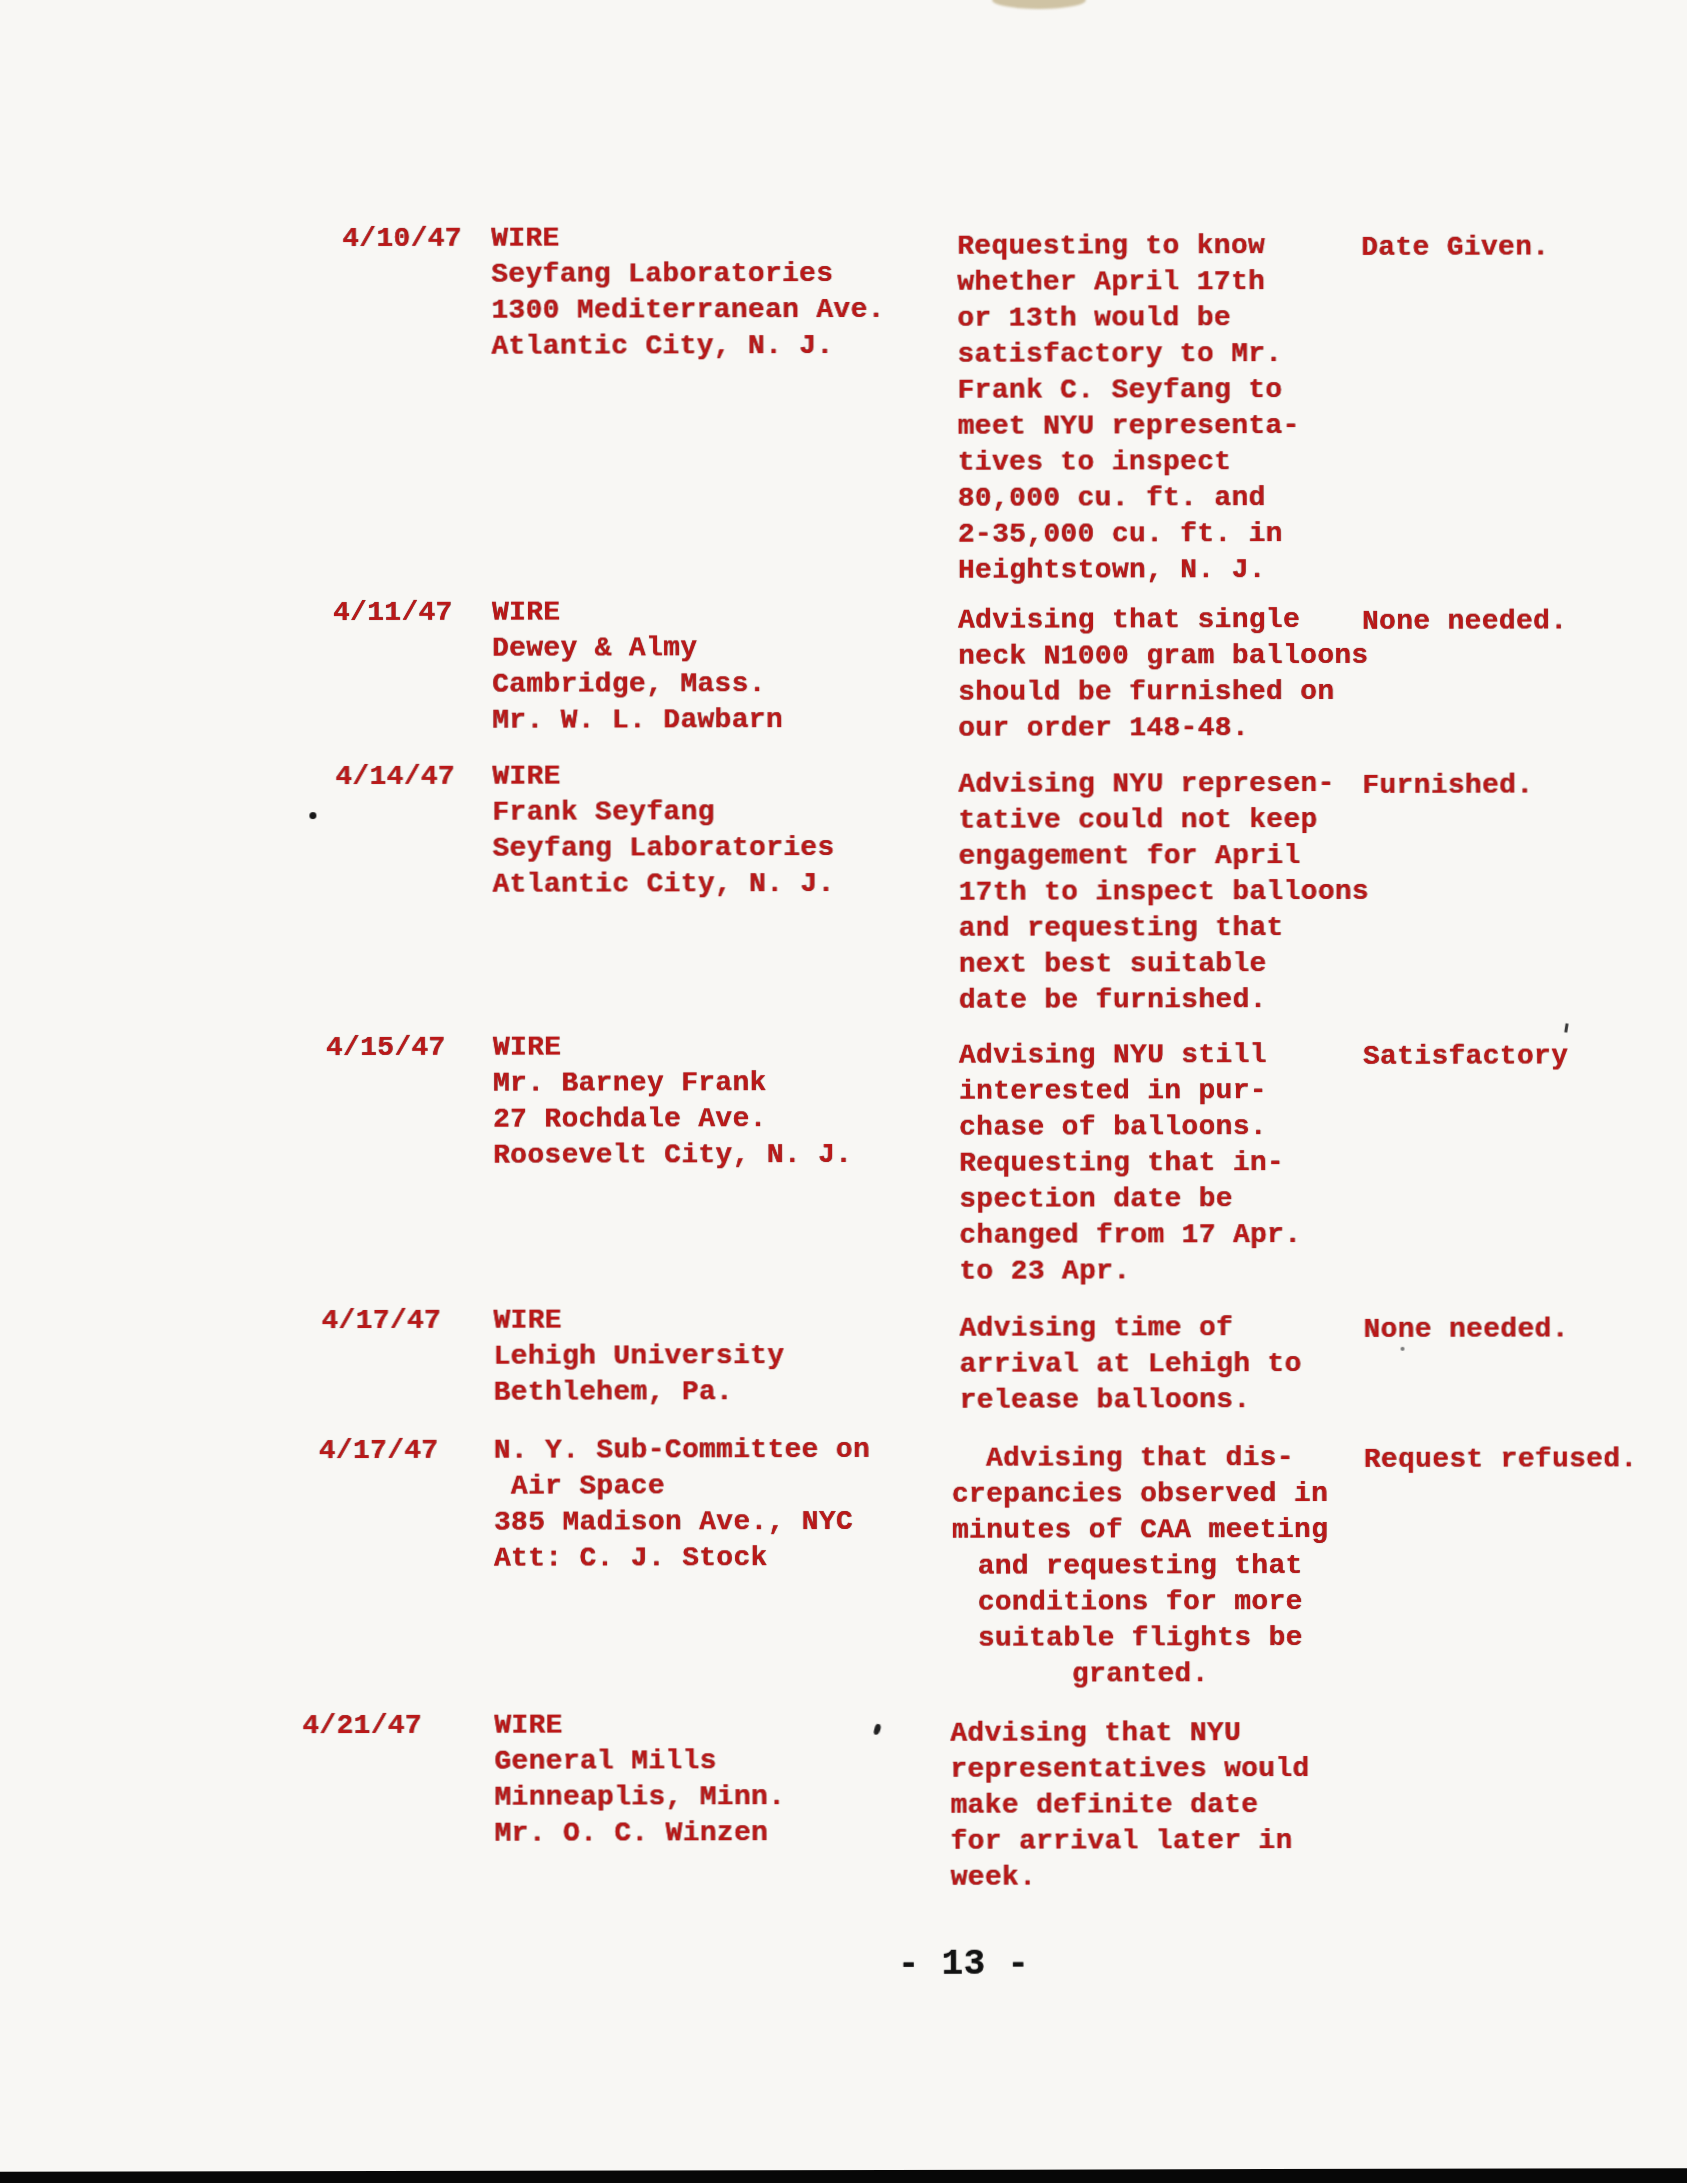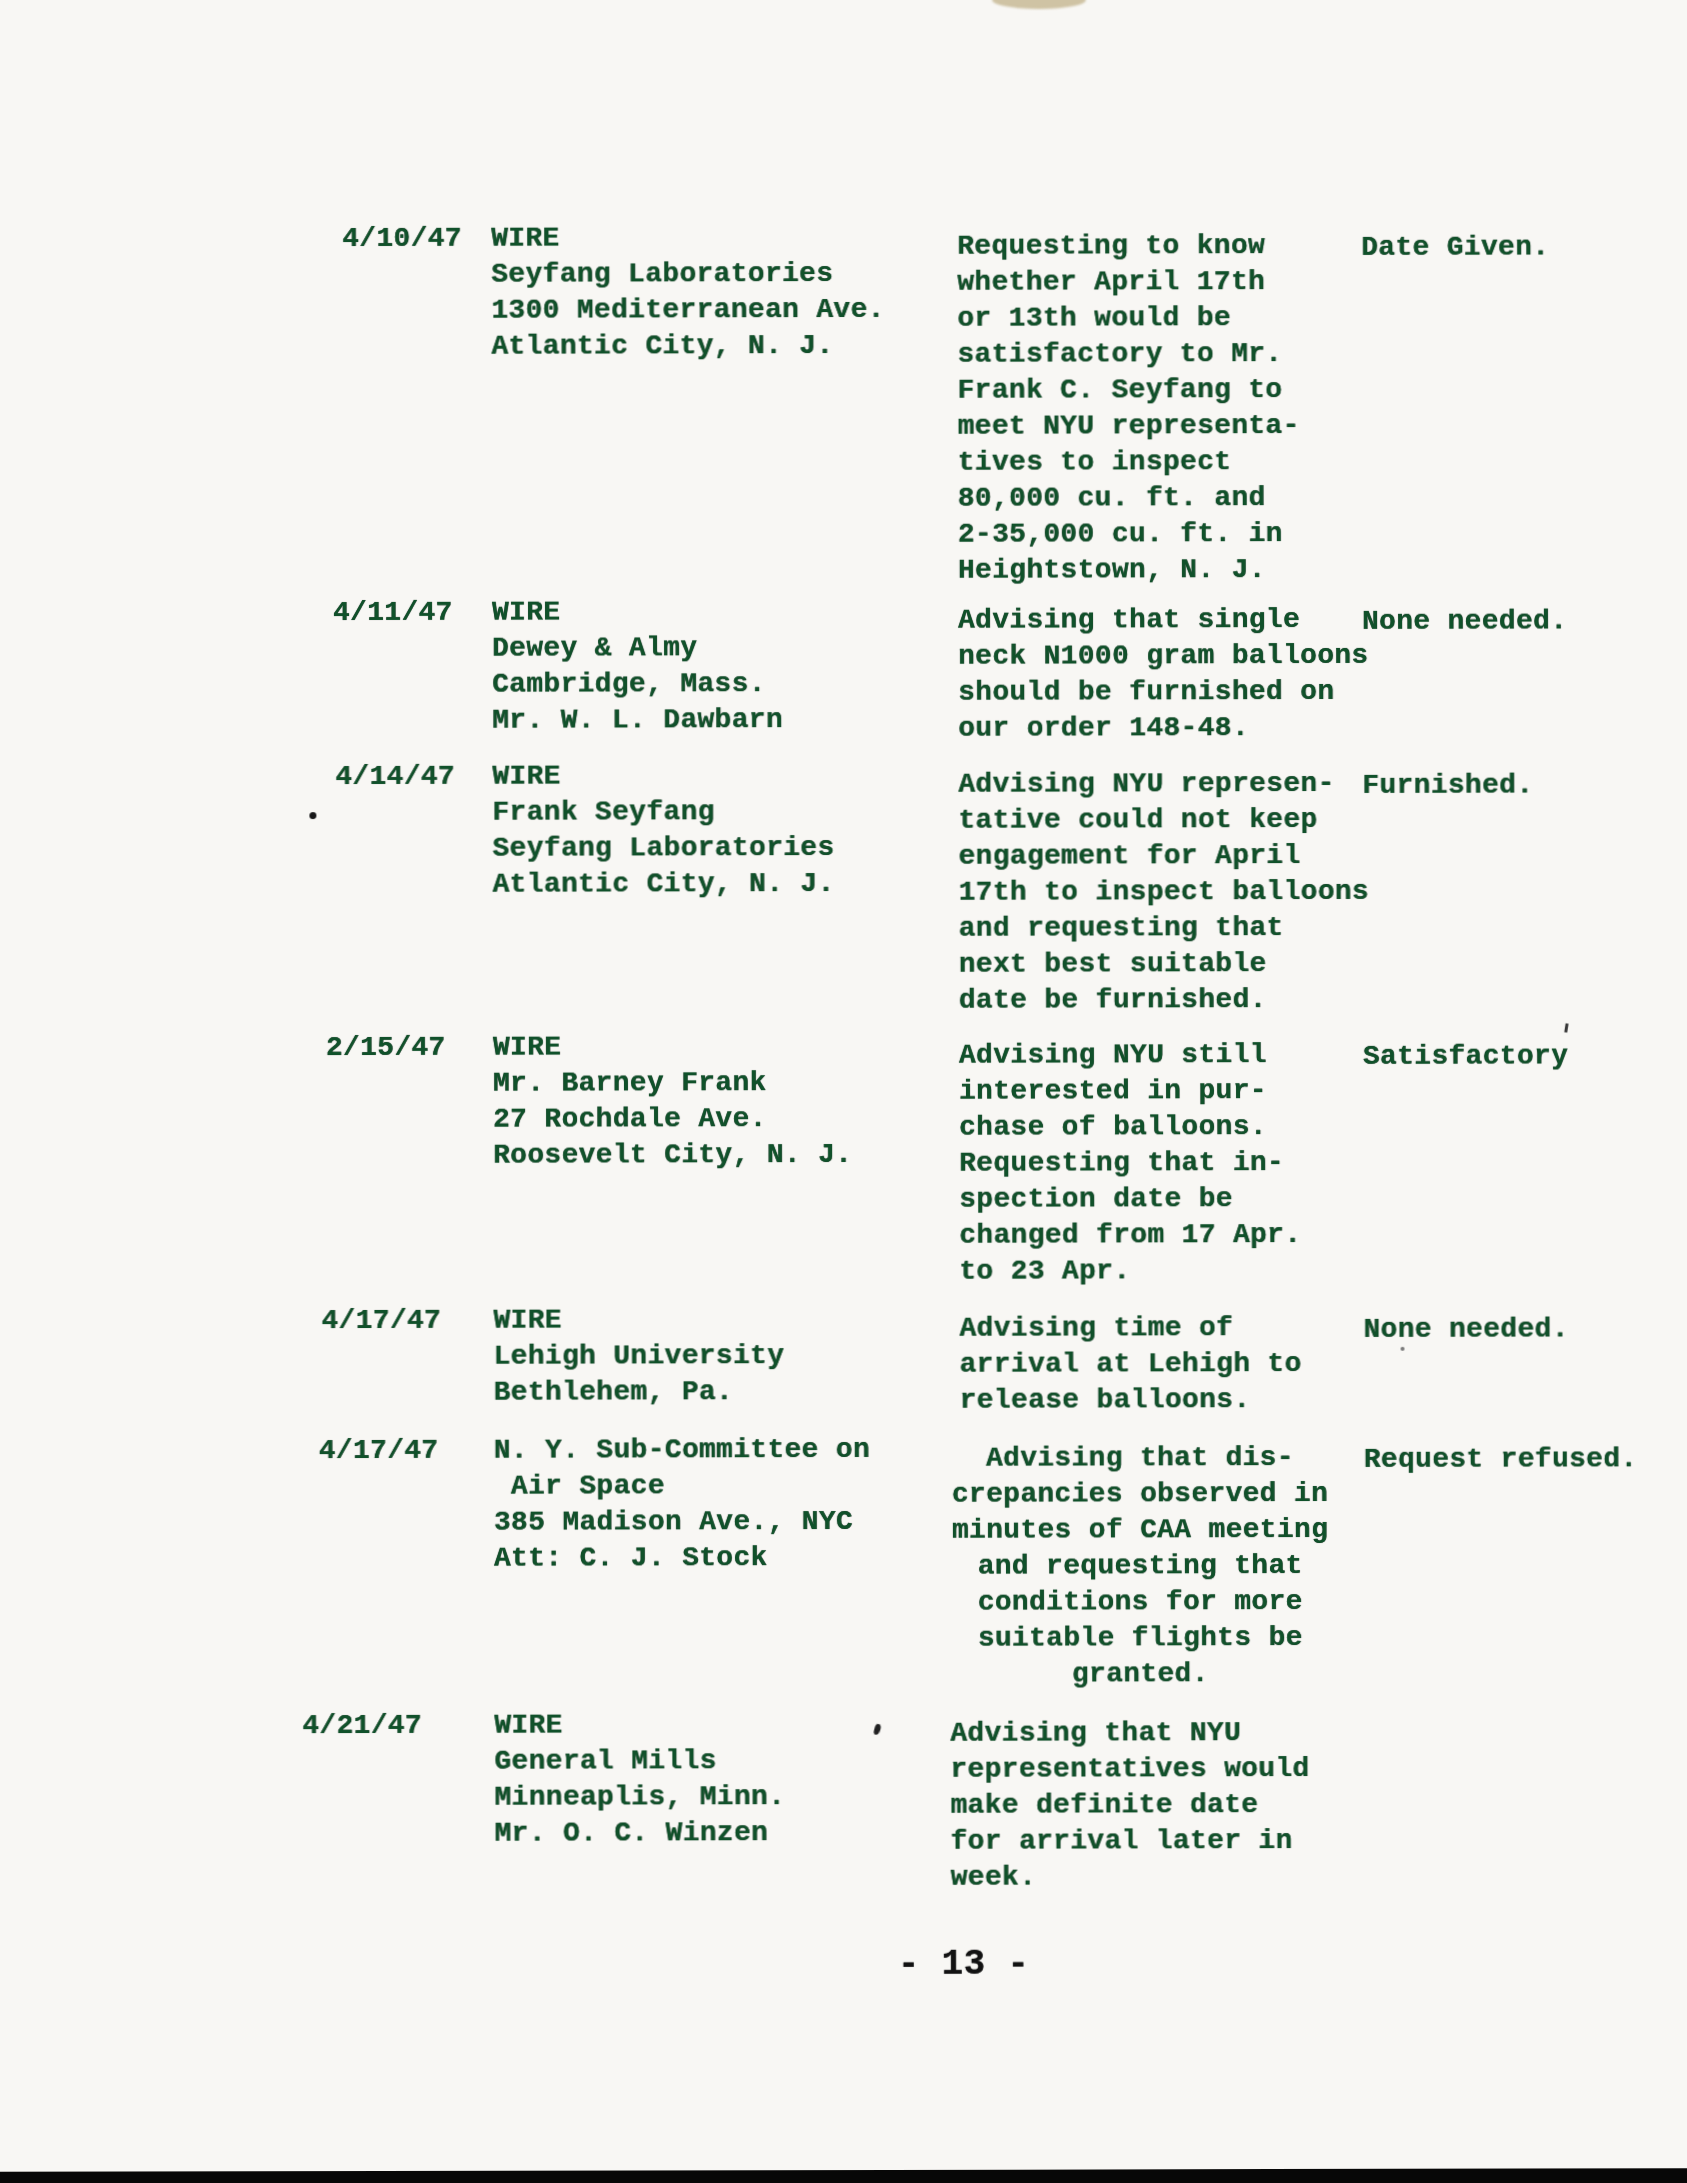--- a/index.html
+++ b/index.html
@@ -20,21 +20,21 @@
     transform-origin:844px 1092px;
     filter:blur(0.2px) contrast(1.04);
   }
   .entry{position:absolute;left:0;width:1687px;}
   .col{
     position:absolute;
     white-space:pre-wrap;
     font-size:28px;
     line-height:36px;
     font-weight:700;
-    color:#14532d;
+    color:#b91c1c;
     letter-spacing:0.3px;
     text-shadow:0 0 0.7px rgba(25,25,25,.8), 0.4px 0.4px 0 rgba(25,25,25,.18);
   }
   .col.date{left:334px;top:0;}
   .col.recipient{left:493px;top:0;}
   .col.description{left:959px;top:9.3px;}
   .col.response{left:1363px;top:11px;}
 
   .e0{top:220px;}  .e0 .date{left:344px;}
   .e1{top:594px;}  .e1 .date{left:334px;}
@@ -131,21 +131,21 @@
 tative could not keep
 engagement for April
 17th to inspect balloons
 and requesting that
 next best suitable
 date be furnished.</div>
       <div class="col response">Furnished.</div>
     </div>
 
     <div class="entry e3">
-      <div class="col date">2/15/47</div>
+      <div class="col date">4/15/47</div>
       <div class="col recipient">WIRE
 Mr. Barney Frank
 27 Rochdale Ave.
 Roosevelt City, N. J.</div>
       <div class="col description">Advising NYU still
 interested in pur-
 chase of balloons.
 Requesting that in-
 spection date be
 changed from 17 Apr.

